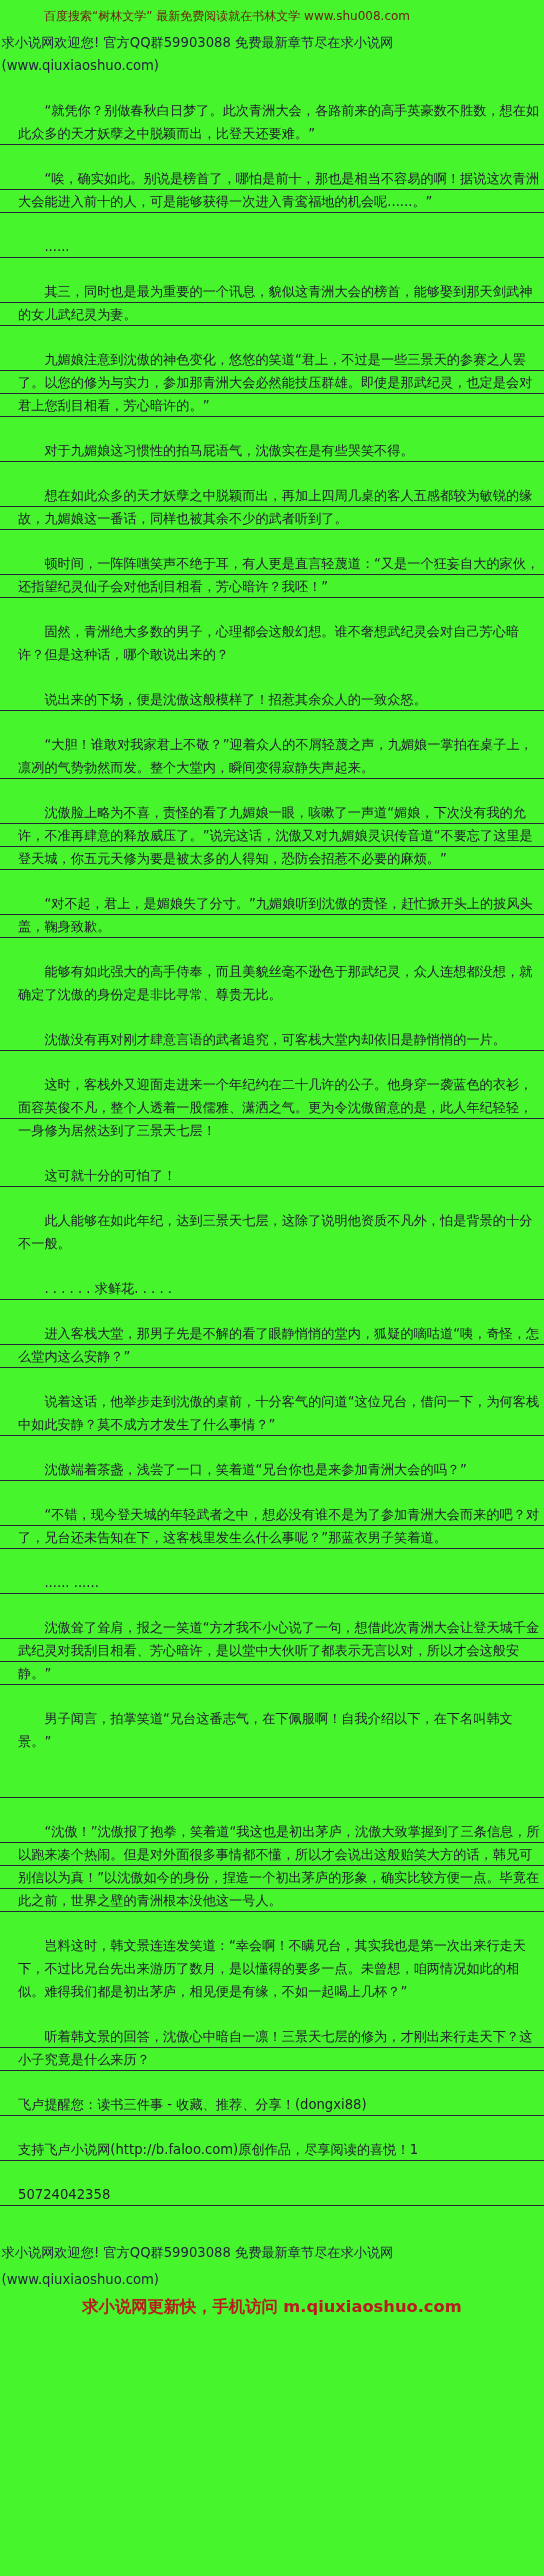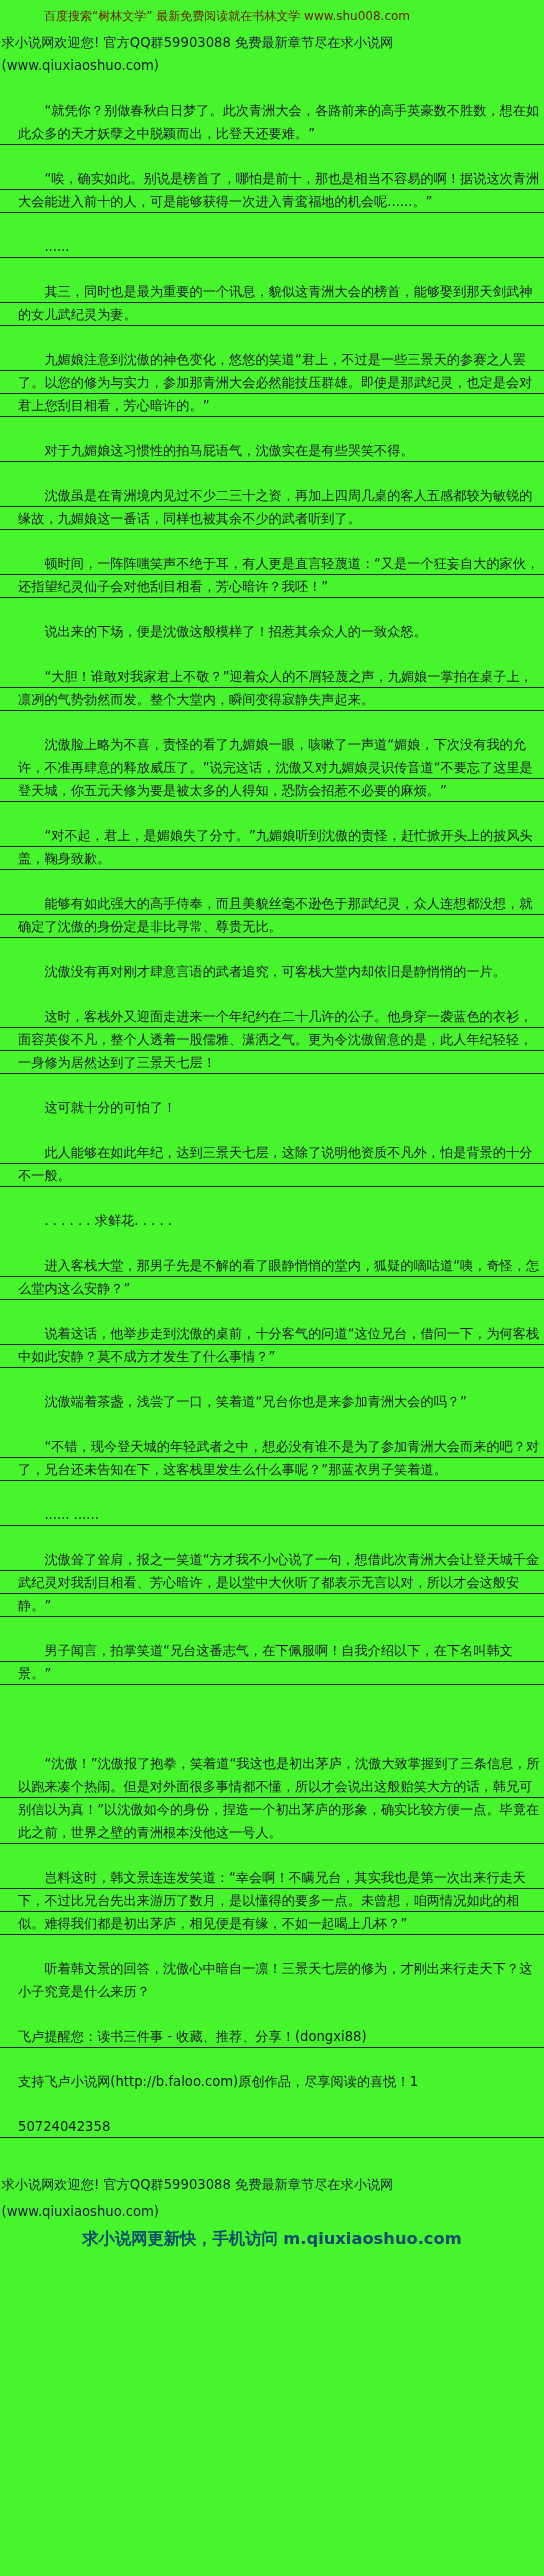--- a/index.html
+++ b/index.html
@@ -52,41 +52,42 @@
     font-size: 13.2px;
     line-height: 27px;
     color: #23233f;
     padding-left: 1.6px;
   }
   .f-bold {
     font-weight: bold;
     font-size: 16.3px;
     line-height: 27px;
     text-align: center;
-    color: #0c4a6e;
+    color: #b91c1c;
   }
 </style>
 </head>
 <body style="background: rgb(71, 245, 45); color: rgb(32, 32, 44);">
 
 <div class="page">
 
   <div class="hdr-line1">百度搜索“树林文学” 最新免费阅读就在书林文学 www.shu008.com</div>
 
   <div class="hdr-line2">求小说网欢迎您! 官方QQ群59903088 免费最新章节尽在求小说网(www.qiuxiaoshuo.com)</div>
 
   <div class="content">
       <div class="para">“就凭你？别做春秋白日梦了。此次青洲大会，各路前来的高手英豪数不胜数，想在如此众多的天才妖孽之中脱颖而出，比登天还要难。”</div>
       <div class="para">“唉，确实如此。别说是榜首了，哪怕是前十，那也是相当不容易的啊！据说这次青洲大会能进入前十的人，可是能够获得一次进入青鸾福地的机会呢......。”</div>
       <div class="para">......</div>
       <div class="para">其三，同时也是最为重要的一个讯息，貌似这青洲大会的榜首，能够娶到那天剑武神的女儿武纪灵为妻。</div>
       <div class="para">九媚娘注意到沈傲的神色变化，悠悠的笑道“君上，不过是一些三景天的参赛之人罢了。以您的修为与实力，参加那青洲大会必然能技压群雄。即使是那武纪灵，也定是会对君上您刮目相看，芳心暗许的。”</div>
       <div class="para">对于九媚娘这习惯性的拍马屁语气，沈傲实在是有些哭笑不得。</div>
-      <div class="para">沈傲虽是在青洲境内见过不少二三十之资，再加上四周几桌的客人五感都较为敏锐的缘故，九媚娘这一番话，同样也被其余不少的武者听到了。</div>
+      <div class="para">想在如此众多的天才妖孽之中脱颖而出，再加上四周几桌的客人五感都较为敏锐的缘故，九媚娘这一番话，同样也被其余不少的武者听到了。</div>
       <div class="para">顿时间，一阵阵嗤笑声不绝于耳，有人更是直言轻蔑道：“又是一个狂妄自大的家伙，还指望纪灵仙子会对他刮目相看，芳心暗许？我呸！”</div>
+      <div class="para">固然，青洲绝大多数的男子，心理都会这般幻想。谁不奢想武纪灵会对自己芳心暗许？但是这种话，哪个敢说出来的？</div>
       <div class="para">说出来的下场，便是沈傲这般模样了！招惹其余众人的一致众怒。</div>
       <div class="para">“大胆！谁敢对我家君上不敬？”迎着众人的不屑轻蔑之声，九媚娘一掌拍在桌子上，凛冽的气势勃然而发。整个大堂内，瞬间变得寂静失声起来。</div>
       <div class="para">沈傲脸上略为不喜，责怪的看了九媚娘一眼，咳嗽了一声道“媚娘，下次没有我的允许，不准再肆意的释放威压了。”说完这话，沈傲又对九媚娘灵识传音道“不要忘了这里是登天城，你五元天修为要是被太多的人得知，恐防会招惹不必要的麻烦。”</div>
       <div class="para">“对不起，君上，是媚娘失了分寸。”九媚娘听到沈傲的责怪，赶忙掀开头上的披风头盖，鞠身致歉。</div>
       <div class="para">能够有如此强大的高手侍奉，而且美貌丝毫不逊色于那武纪灵，众人连想都没想，就确定了沈傲的身份定是非比寻常、尊贵无比。</div>
       <div class="para">沈傲没有再对刚才肆意言语的武者追究，可客栈大堂内却依旧是静悄悄的一片。</div>
       <div class="para">这时，客栈外又迎面走进来一个年纪约在二十几许的公子。他身穿一袭蓝色的衣衫，面容英俊不凡，整个人透着一股儒雅、潇洒之气。更为令沈傲留意的是，此人年纪轻轻，一身修为居然达到了三景天七层！</div>
       <div class="para">这可就十分的可怕了！</div>
       <div class="para">此人能够在如此年纪，达到三景天七层，这除了说明他资质不凡外，怕是背景的十分不一般。</div>
       <div class="para">. . . . . . 求鲜花. . . . .</div>

